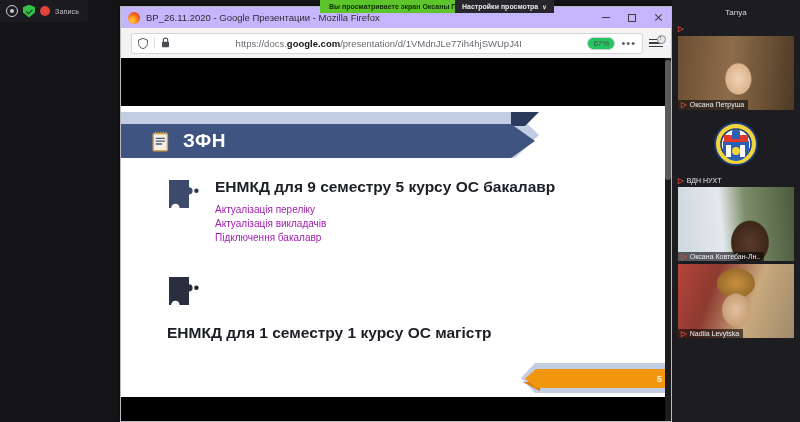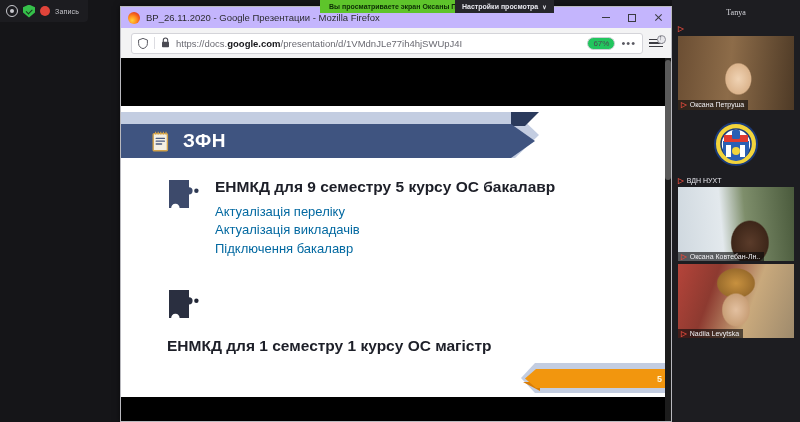--- a/index.html
+++ b/index.html
@@ -73,21 +73,21 @@
   .wbtn .cls::before, .wbtn .cls::after{
     content:""; position:absolute; left:0; top:4px; width:9px; height:1px; background:#3a3a40;}
   .wbtn .cls::before{ transform:rotate(45deg);} .wbtn .cls::after{ transform:rotate(-45deg);}
 
   .ff-navbar {
     height:30px; background:#f3f3f4; display:flex; align-items:center;
     padding:0 6px 0 10px; flex:0 0 30px; gap:6px;
   }
   .urlbar {
     flex:1; height:21px; background:#fff; border:1px solid #d4d4d9; border-radius:3px;
-    display:flex; align-items:center; padding:0 6px; gap:6px; min-width:0;
+    display:flex; align-items:center; padding:0 6px; gap:6px; min-width:0;text-align:center;
   }
   .shield-ico { width:10px; height:11px; flex:0 0 10px; position:relative; }
   .shield-ico svg { display:block; }
   .sep-v { width:1px; height:12px; background:#dcdce1; flex:0 0 1px; }
   .lock-ico { flex:0 0 9px; }
   .url-text { font-size:9.5px; color:#6a6a72; white-space:nowrap; overflow:hidden;
     flex:1; min-width:0; }
   .url-text b { color:#16161a; font-weight:bold; }
   .zoom-badge {
     font-size:8px; color:#4a4a52; border:1px solid #cfcfd5; border-radius:9px;
@@ -132,21 +132,21 @@
   .band-title { color:#ffffff; font-size:19px; font-weight:bold; letter-spacing:.5px; }
 
   
   .bullets { position:absolute; left:46px; top:72px; right:0; }
   .bullet-row { display:flex; align-items:flex-start; gap:16px; }
   .bullet-row + .bullet-row { margin-top:30px;flex-direction:column; }
   .puzzle { width:32px; height:30px; flex:0 0 32px; margin-top:1px; }
   .b-main { font-size:15.5px; font-weight:bold; color:#1d1f28; line-height:1.2;
      white-space:nowrap; }
   .sub-list { margin-top:6px; }
-  .sub-list div { font-size:13px; color:#0369a1; line-height:1.42; white-space:nowrap; }
+  .sub-list div { font-size:10px; color:#a21caf; line-height:1.42; white-space:nowrap; }
 
   
   .foot-band { position:absolute; right:0; bottom:4px; width:160px; height:30px; }
   .foot-light {
     position:absolute; right:0; top:0; width:150px; height:30px; background:#c3cde1;
     clip-path: polygon(14px 0, 150px 0, 150px 30px, 14px 30px, 0 15px);
   }
   .foot-orange {
     position:absolute; right:0; top:6px; width:146px; height:19px; background:#f2960e;
     clip-path: polygon(11px 0, 146px 0, 146px 19px, 11px 19px, 0 9.5px);
@@ -159,21 +159,21 @@
   .page-num { color:#fff6d8; font-size:9px; font-weight:bold; }
 
   
   .vscroll { position:absolute; right:0; top:0; width:6px; height:100%; background:#1c1c1c; }
   .vthumb { position:absolute; right:0; top:2px; width:6px; height:120px; background:#5a5a5a;
      border-radius:3px; }
 
   
   .sidebar { position:absolute; right:0; top:0; width:128px; height:422px; background:#1d1d21; }
   .tile { position:relative; width:128px; }
-  .tile-name-top { color:#d8d8de; font-size:8px; text-align:center; padding:8px 0 6px;font-family:Liberation Serif, serif; }
+  .tile-name-top { color:#d8d8de; font-size:8px; text-align:center; padding:8px 0 6px; }
   .tile-video { position:relative; width:116px; height:74px; margin:0 auto 3px;
      overflow:hidden; background:#2a2a2e; }
   .vid-label {
     position:absolute; left:0; bottom:0; display:flex; align-items:center; gap:3px;
     background:rgba(10,10,12,.62); color:#f0f0f4; font-size:7px;
     padding:1px 4px 1px 3px; white-space:nowrap; max-width:100%; overflow:hidden;
   }
   .mic-off { color:#e04a3c; font-size:7.5px; font-weight:bold; line-height:1; }
   .logo-tile { width:116px; height:62px; margin:0 auto; display:flex;
      align-items:center; justify-content:center; background:#1d1d21; }

